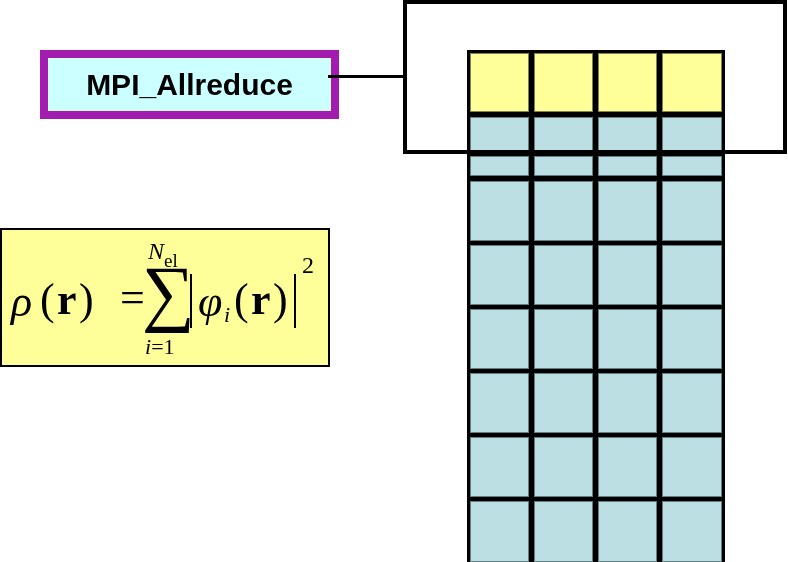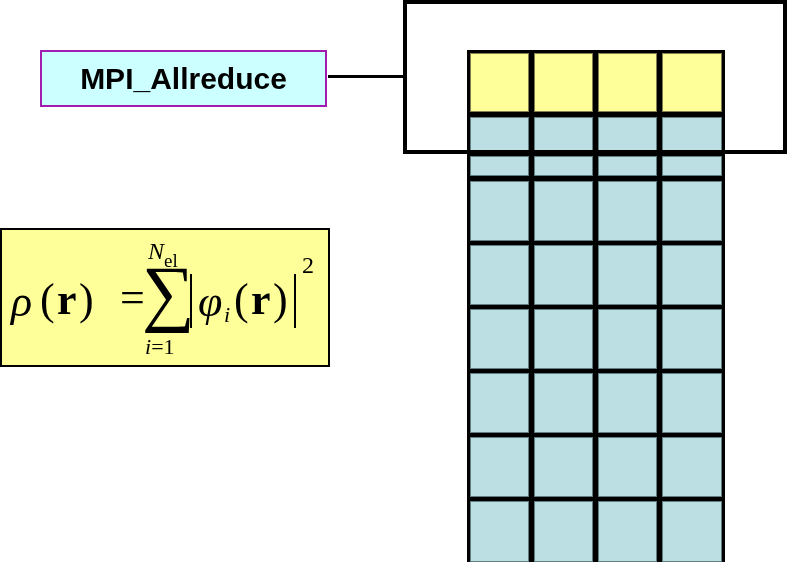--- a/index.html
+++ b/index.html
@@ -14,21 +14,21 @@
       overflow: hidden;
       font-family: "Liberation Sans", sans-serif;
     }
     .mpi-box {
       position: absolute;
       left: 40px;
       top: 50px;
       width: 283px;
       height: 53px;
       background: #CCFFFF;
-      border: 2px solid #a21caf;
+      border: 8px solid #a21caf;
       display: flex;
       align-items: center;
       justify-content: center;
       font-family: "Liberation Sans", sans-serif;
       font-weight: bold;
       font-size: 30px;
       color: #000;
       letter-spacing: 0px;
     }
     .connector {

